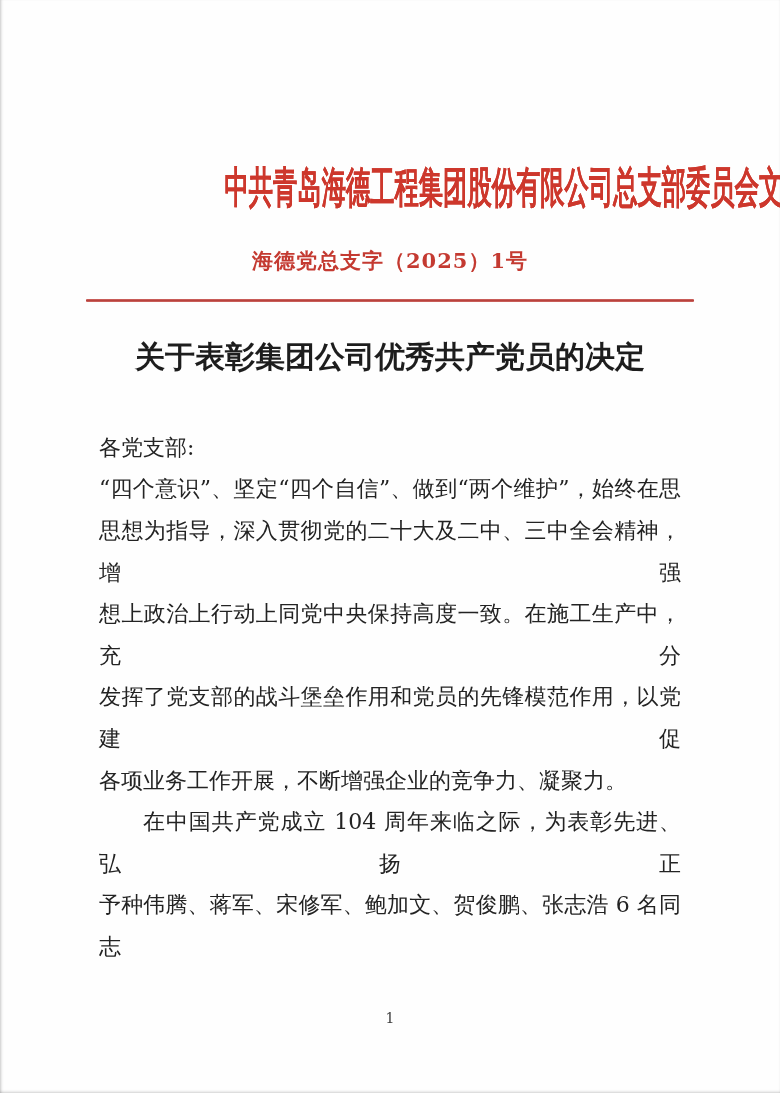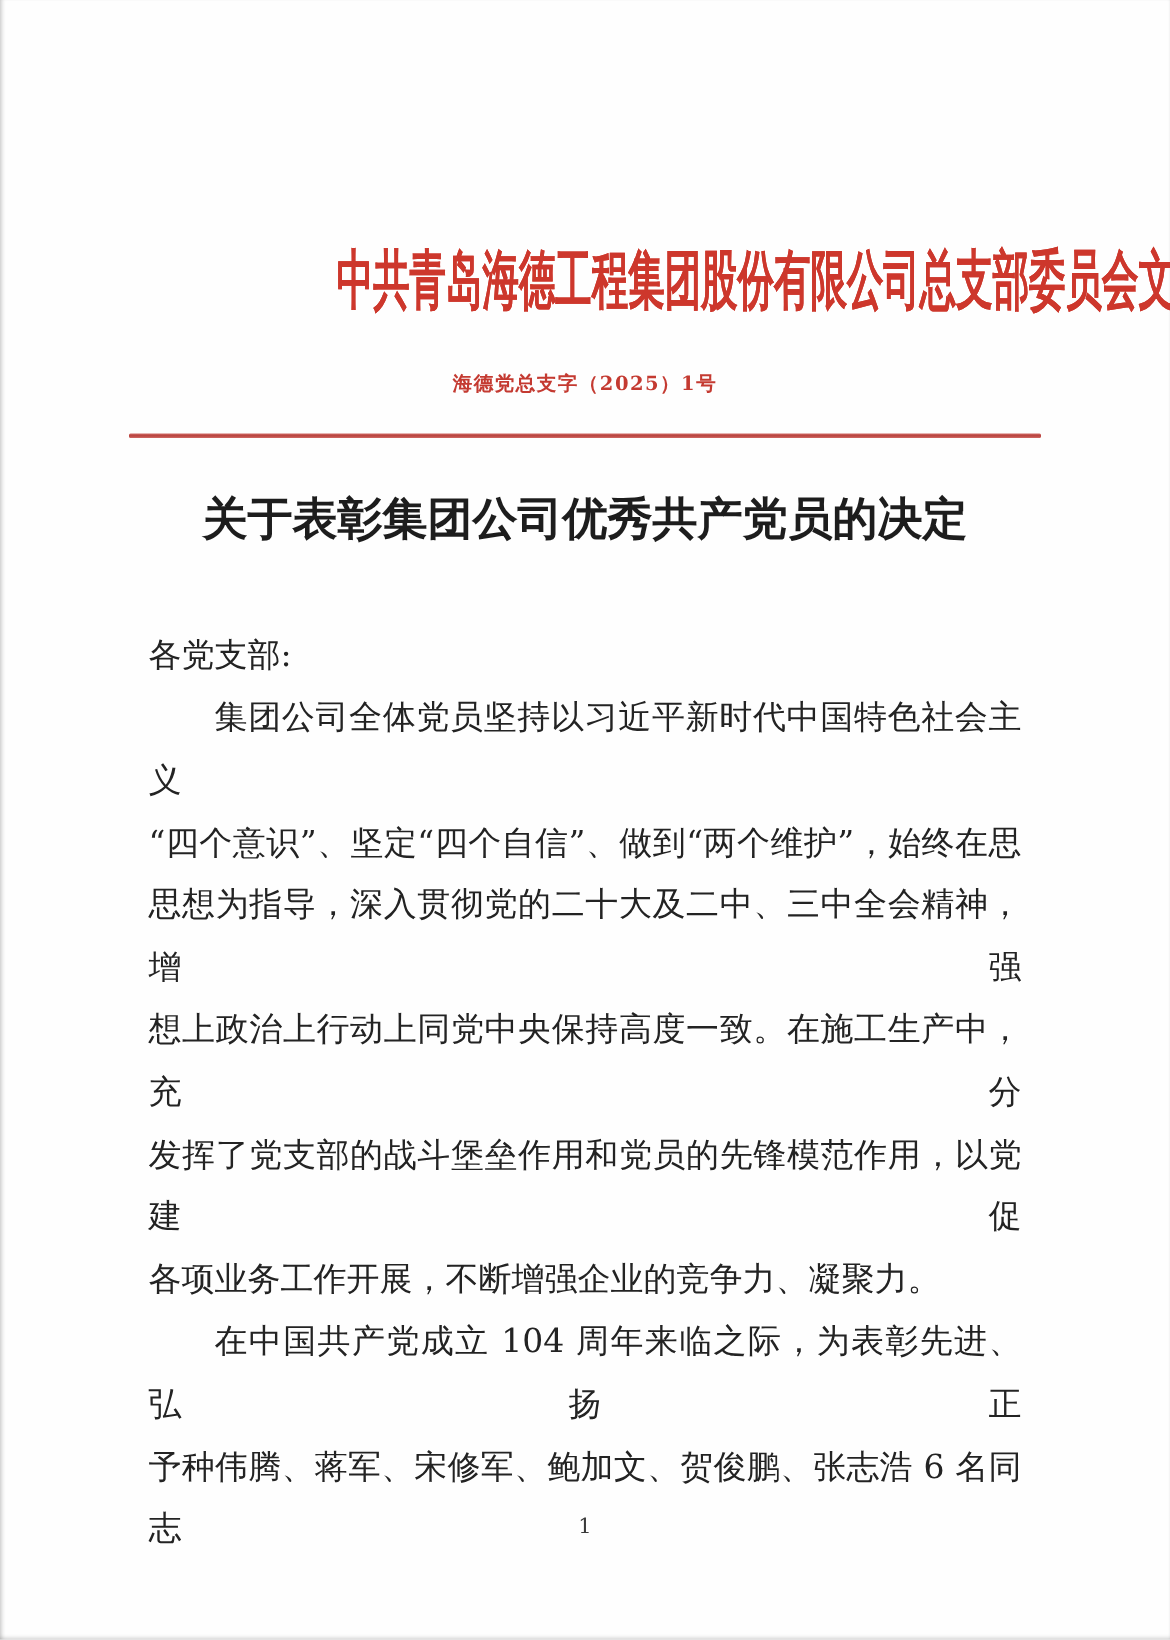--- a/index.html
+++ b/index.html
@@ -31,21 +31,21 @@
     line-height: 1.1;
     color: #cd372c;
     white-space: nowrap;
     transform: scaleX(0.565);
     transform-origin: center;
     text-shadow: 0 0 0.5px #cd372c;
   }
   .doc-number {
     margin-top: 36px;
     text-align: center;
-    font-size: 13px;
+    font-size: 21px;
     font-weight: bold;
     color: #c43a31;
     letter-spacing: 1px;
   }
   .red-rule {
     margin: 24px auto 0;
     width: 608px;
     height: 3px;
     background: linear-gradient(#d06a66, #b8423d, #d06a66);
     border-radius: 1px;
@@ -97,21 +97,20 @@
   </div>
 
   <div class="doc-number">海德党总支字（2025）1号</div>
 
   <div class="red-rule"></div>
 
   <div class="doc-title">关于表彰集团公司优秀共产党员的决定</div>
 
   <div class="body-text">
     <div class="line">各党支部:</div>
-    <div class="line fill indent">集团公司全体党员坚持以习近平新时代中国特色社会主义</div>
     <div class="line fill">“四个意识”、坚定“四个自信”、做到“两个维护”，始终在思</div>
     <div class="line fill">思想为指导，深入贯彻党的二十大及二中、三中全会精神，增强</div>
     <div class="line fill">想上政治上行动上同党中央保持高度一致。在施工生产中，充分</div>
     <div class="line fill">发挥了党支部的战斗堡垒作用和党员的先锋模范作用，以党建促</div>
     <div class="line">各项业务工作开展，不断增强企业的竞争力、凝聚力。</div>
     <div class="line fill indent">在中国共产党成立 104 周年来临之际，为表彰先进、弘扬正</div>
     <div class="line fill">予种伟腾、蒋军、宋修军、鲍加文、贺俊鹏、张志浩 6 名同志</div>
 
   </div>
 

